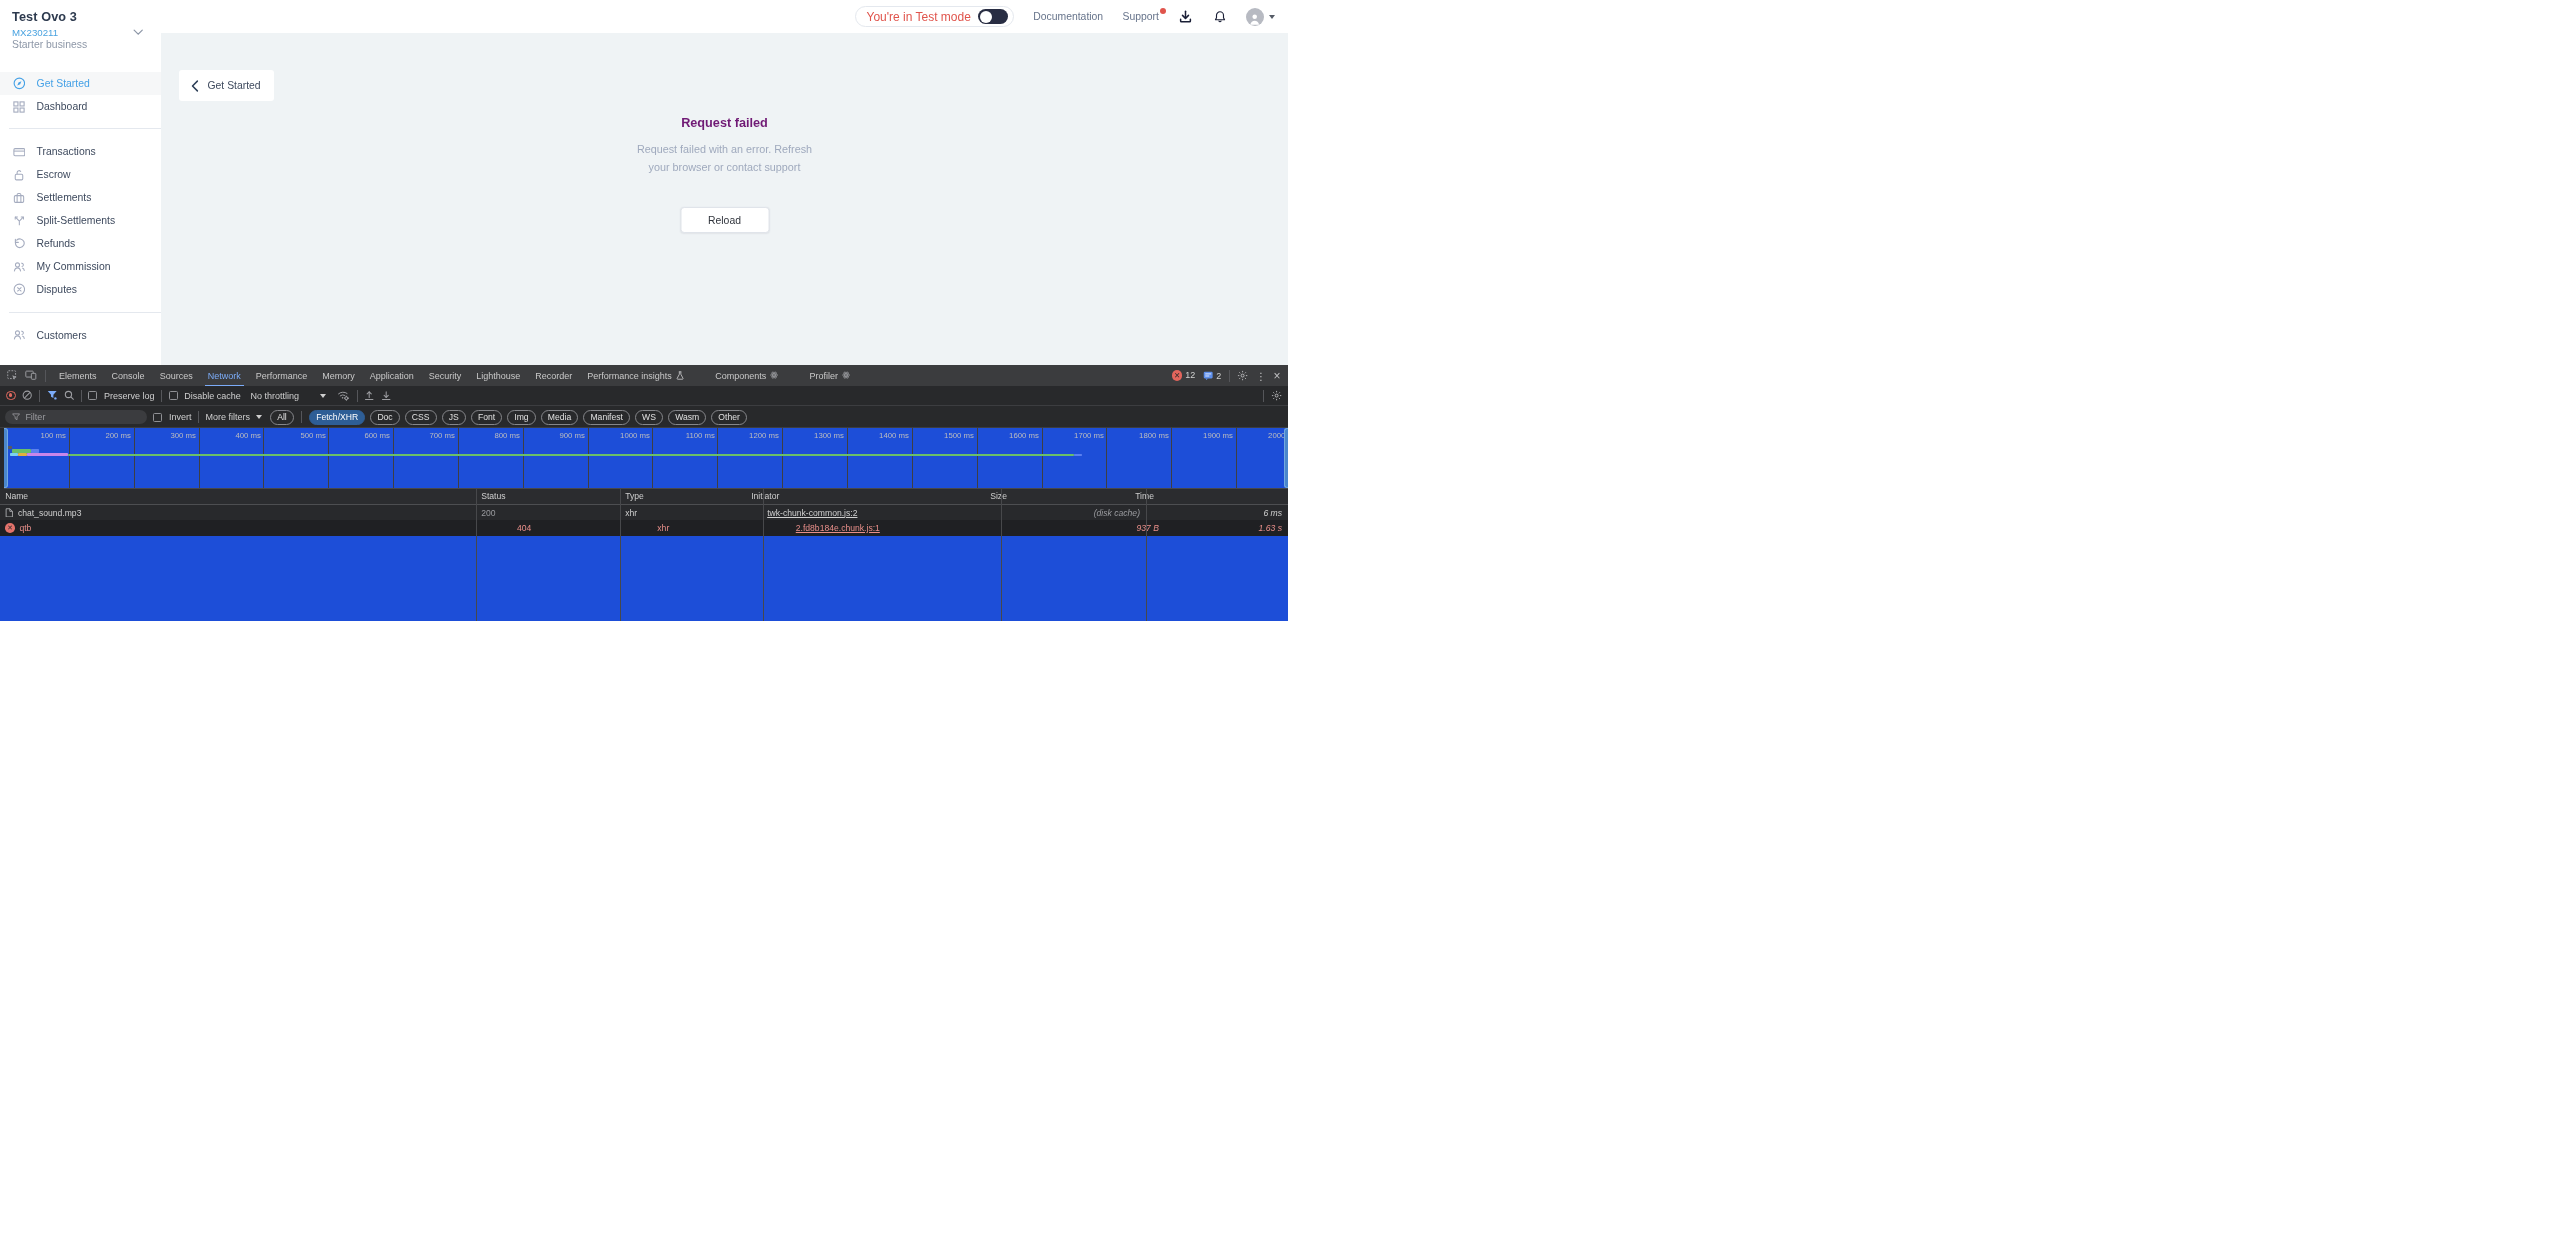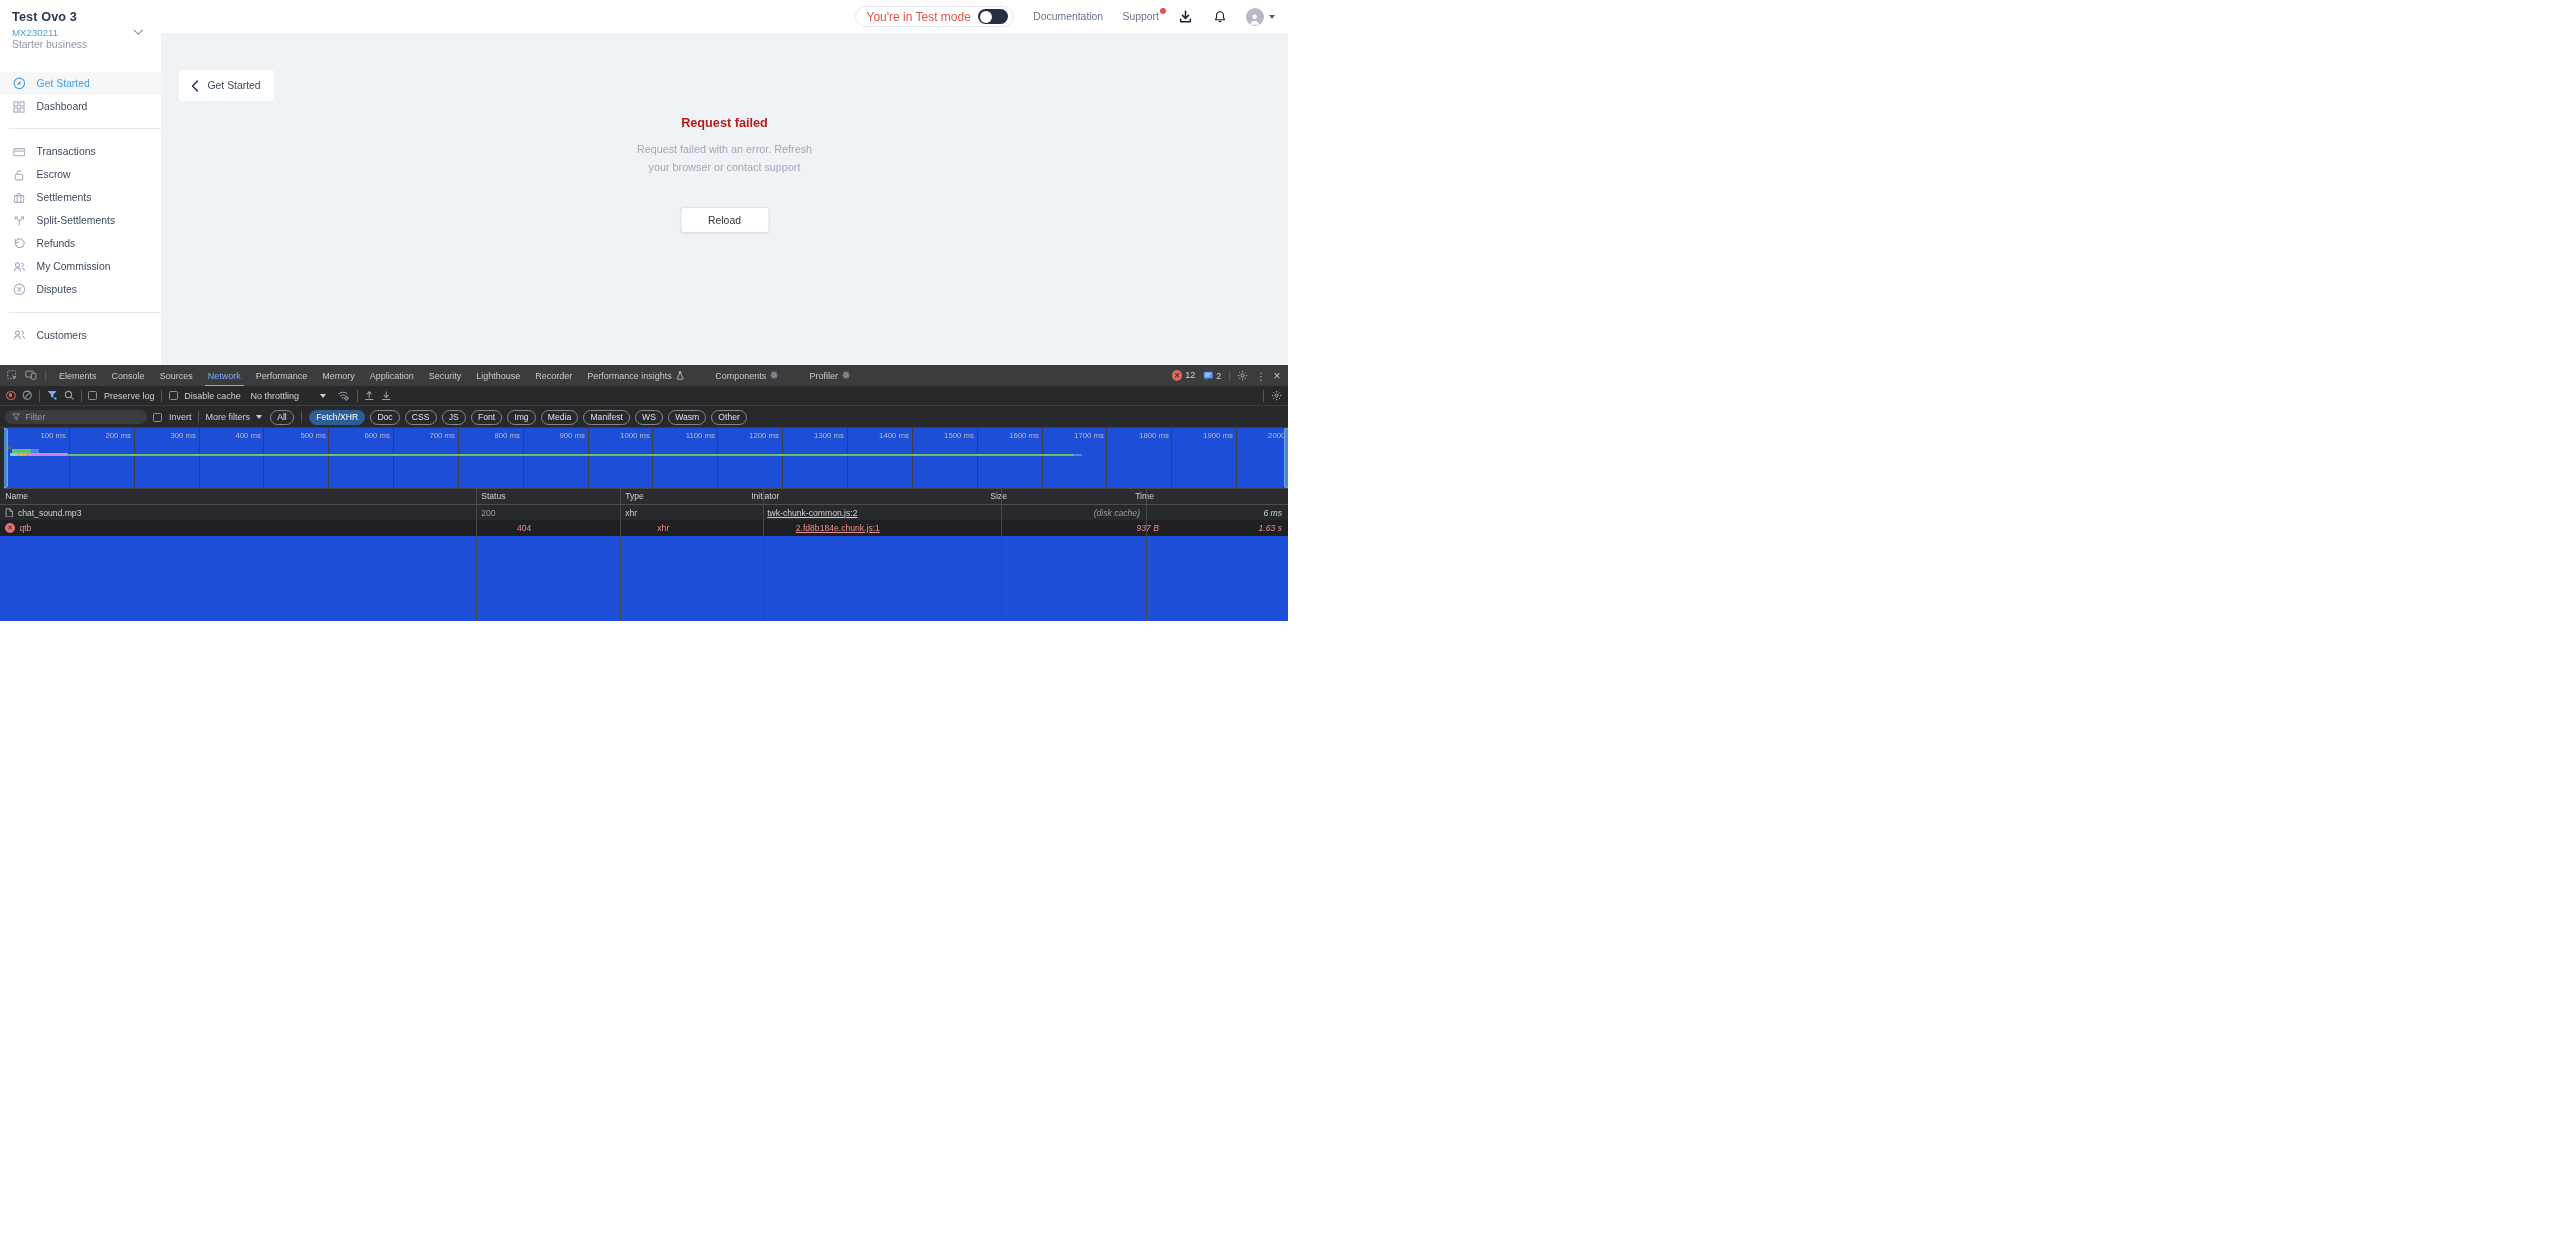--- a/index.html
+++ b/index.html
@@ -35,21 +35,21 @@
   .nav-item.active { background:#f6f7f8; }
   .nav-item.active .lbl { color:#45a1e6; }
   .nav-divider { height:0.7px; background:#e4e8ee; margin:10.4px 0 11.2px 9px; }
 
   
   .main { position:absolute; left:161px; top:33px; right:0; height:332px; background:#eff3f5; }
   .back-card { position:absolute; left:18px; top:37px; width:95px; height:31px; background:#fff; border-radius:3px;
                display:flex; align-items:center; gap:9px; padding-left:12px; cursor:pointer;}
   .back-label { font-size:10.4px; color:#3e4a5e; }
   .err-block { position:absolute; left:0; right:0; top:83px; text-align:center; }
-  .err-title { font-size:12.7px; font-weight:700; color:#b91c1c; }
+  .err-title { font-size:12.7px; font-weight:700; color:#701a75; }
   .err-msg { margin-top:10.4px; font-size:10.8px; color:#9fa9bd; line-height:18px; }
   .reload-btn { position:absolute; left:50%; transform:translateX(-50%); top:174px; width:89px; height:26px;
                 background:#fff; border:0.7px solid #e0e4ea; border-radius:3.7px; font-size:10.4px; color:#30343c;
                 display:flex; align-items:center; justify-content:center; cursor:pointer;
                 box-shadow:0 0.7px 1.5px rgba(60,66,87,.08); }
 
   
   .devtools { position:absolute; left:0; top:365px; width:1288px; height:256px; background:#28292b;
               font-size:9px; color:#c9c9c9; }
   .dt-tabs { position:absolute; left:0; top:0; right:0; height:21px; background:#3b3c3e; display:flex; align-items:center; }

